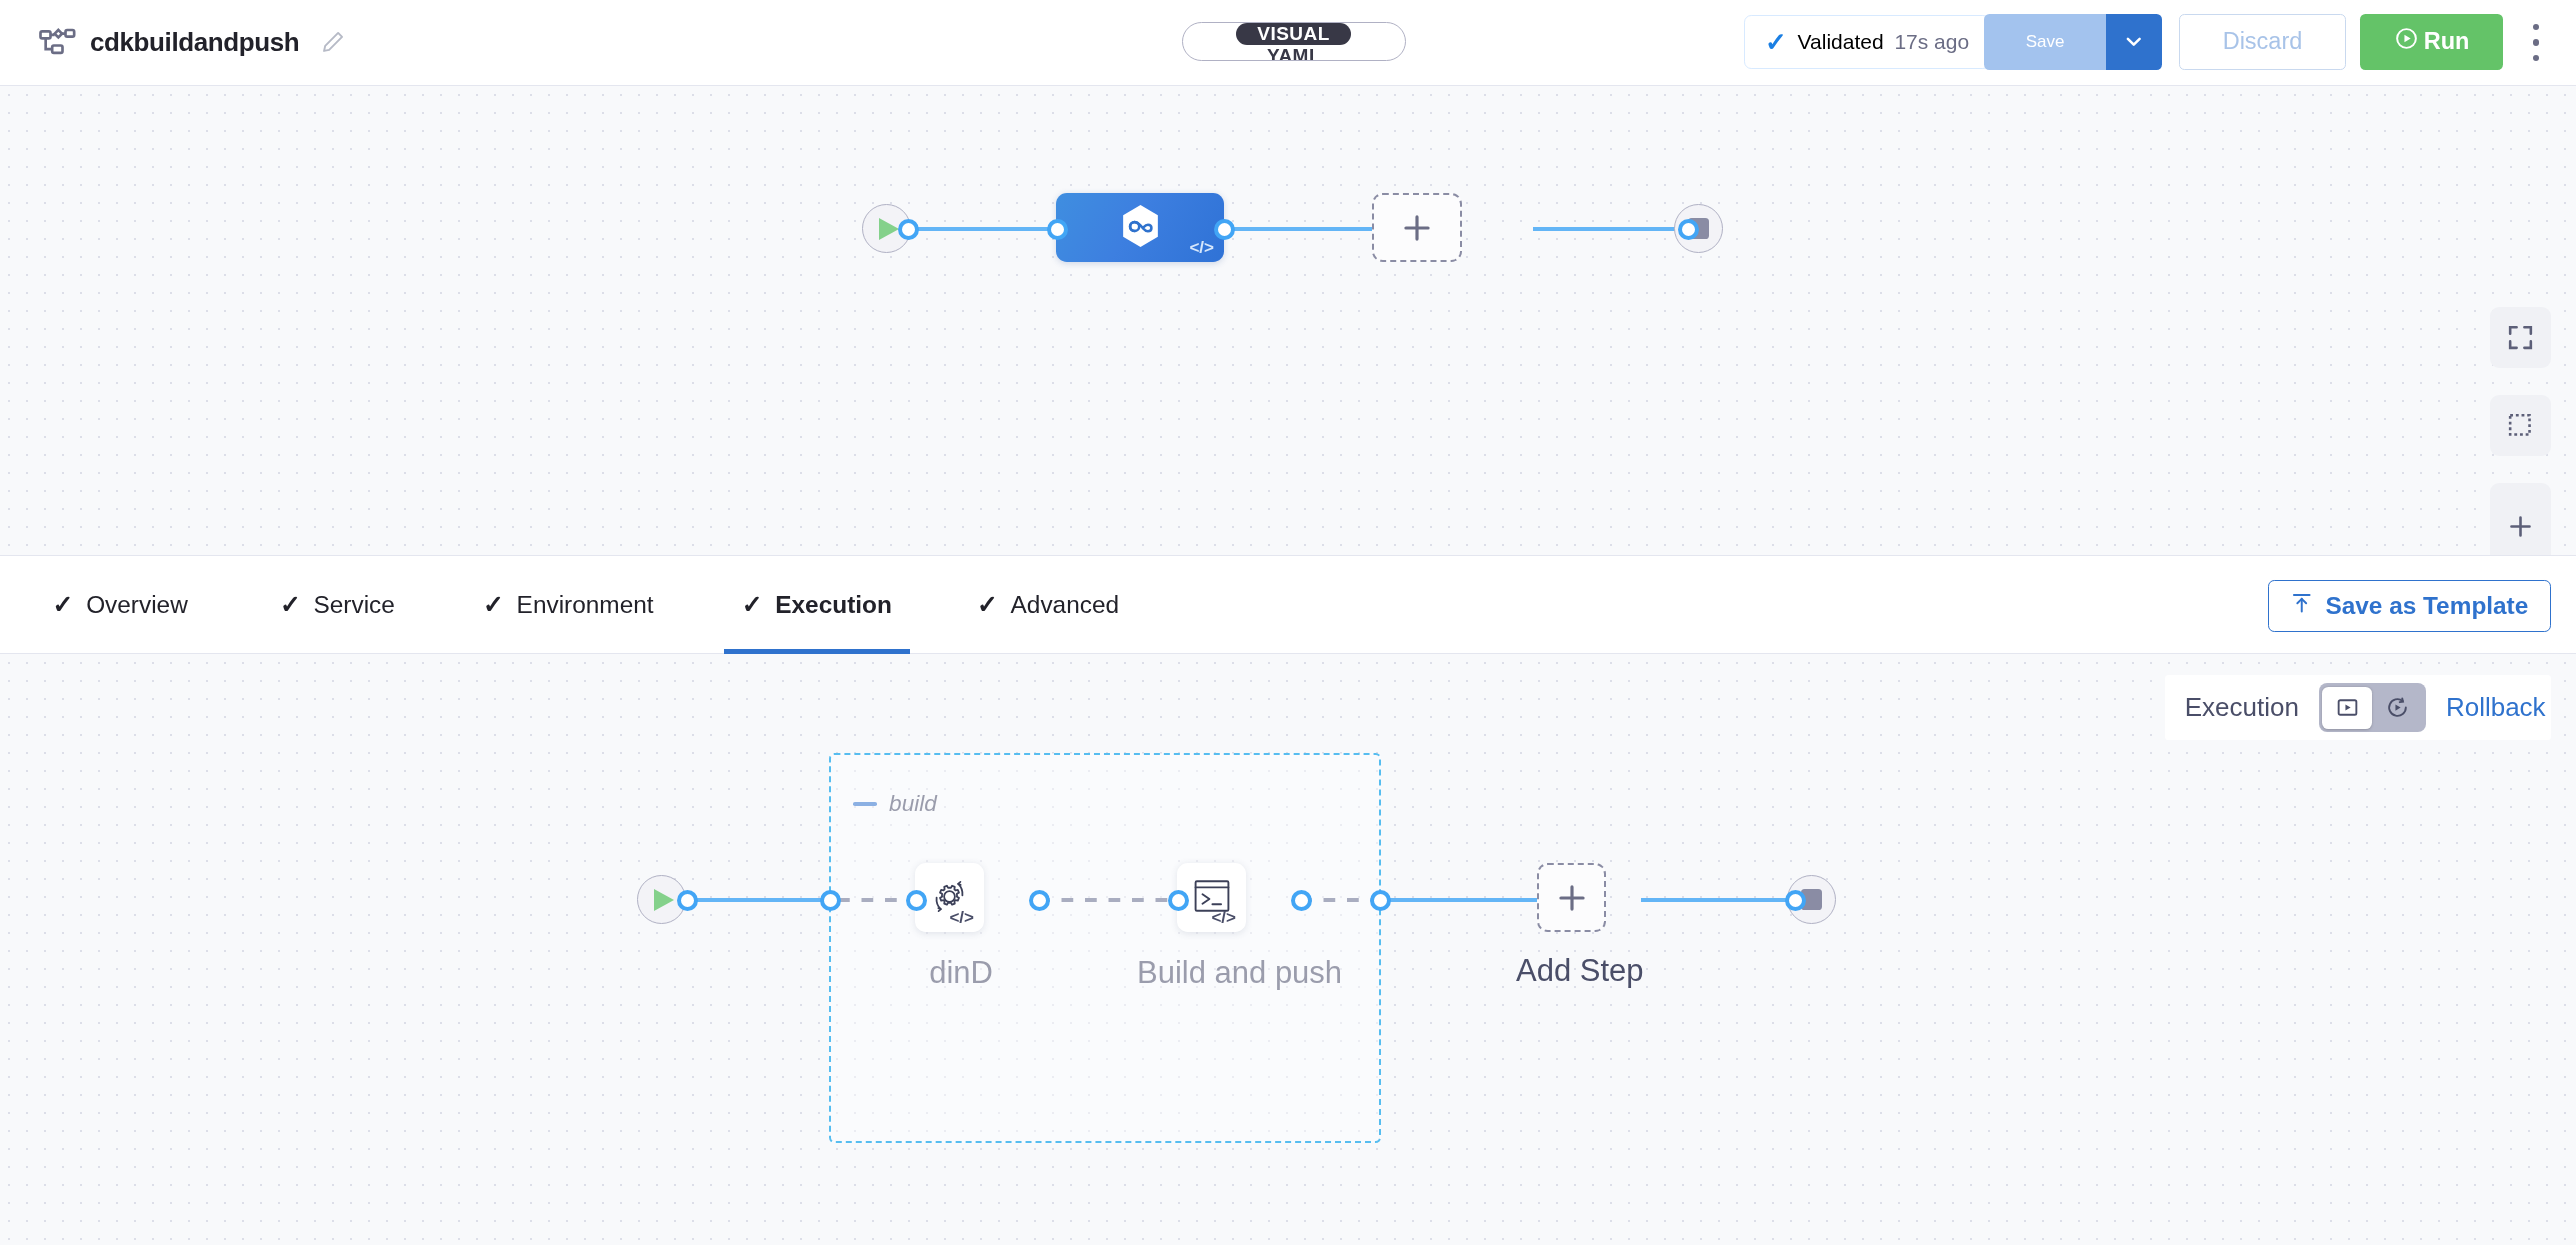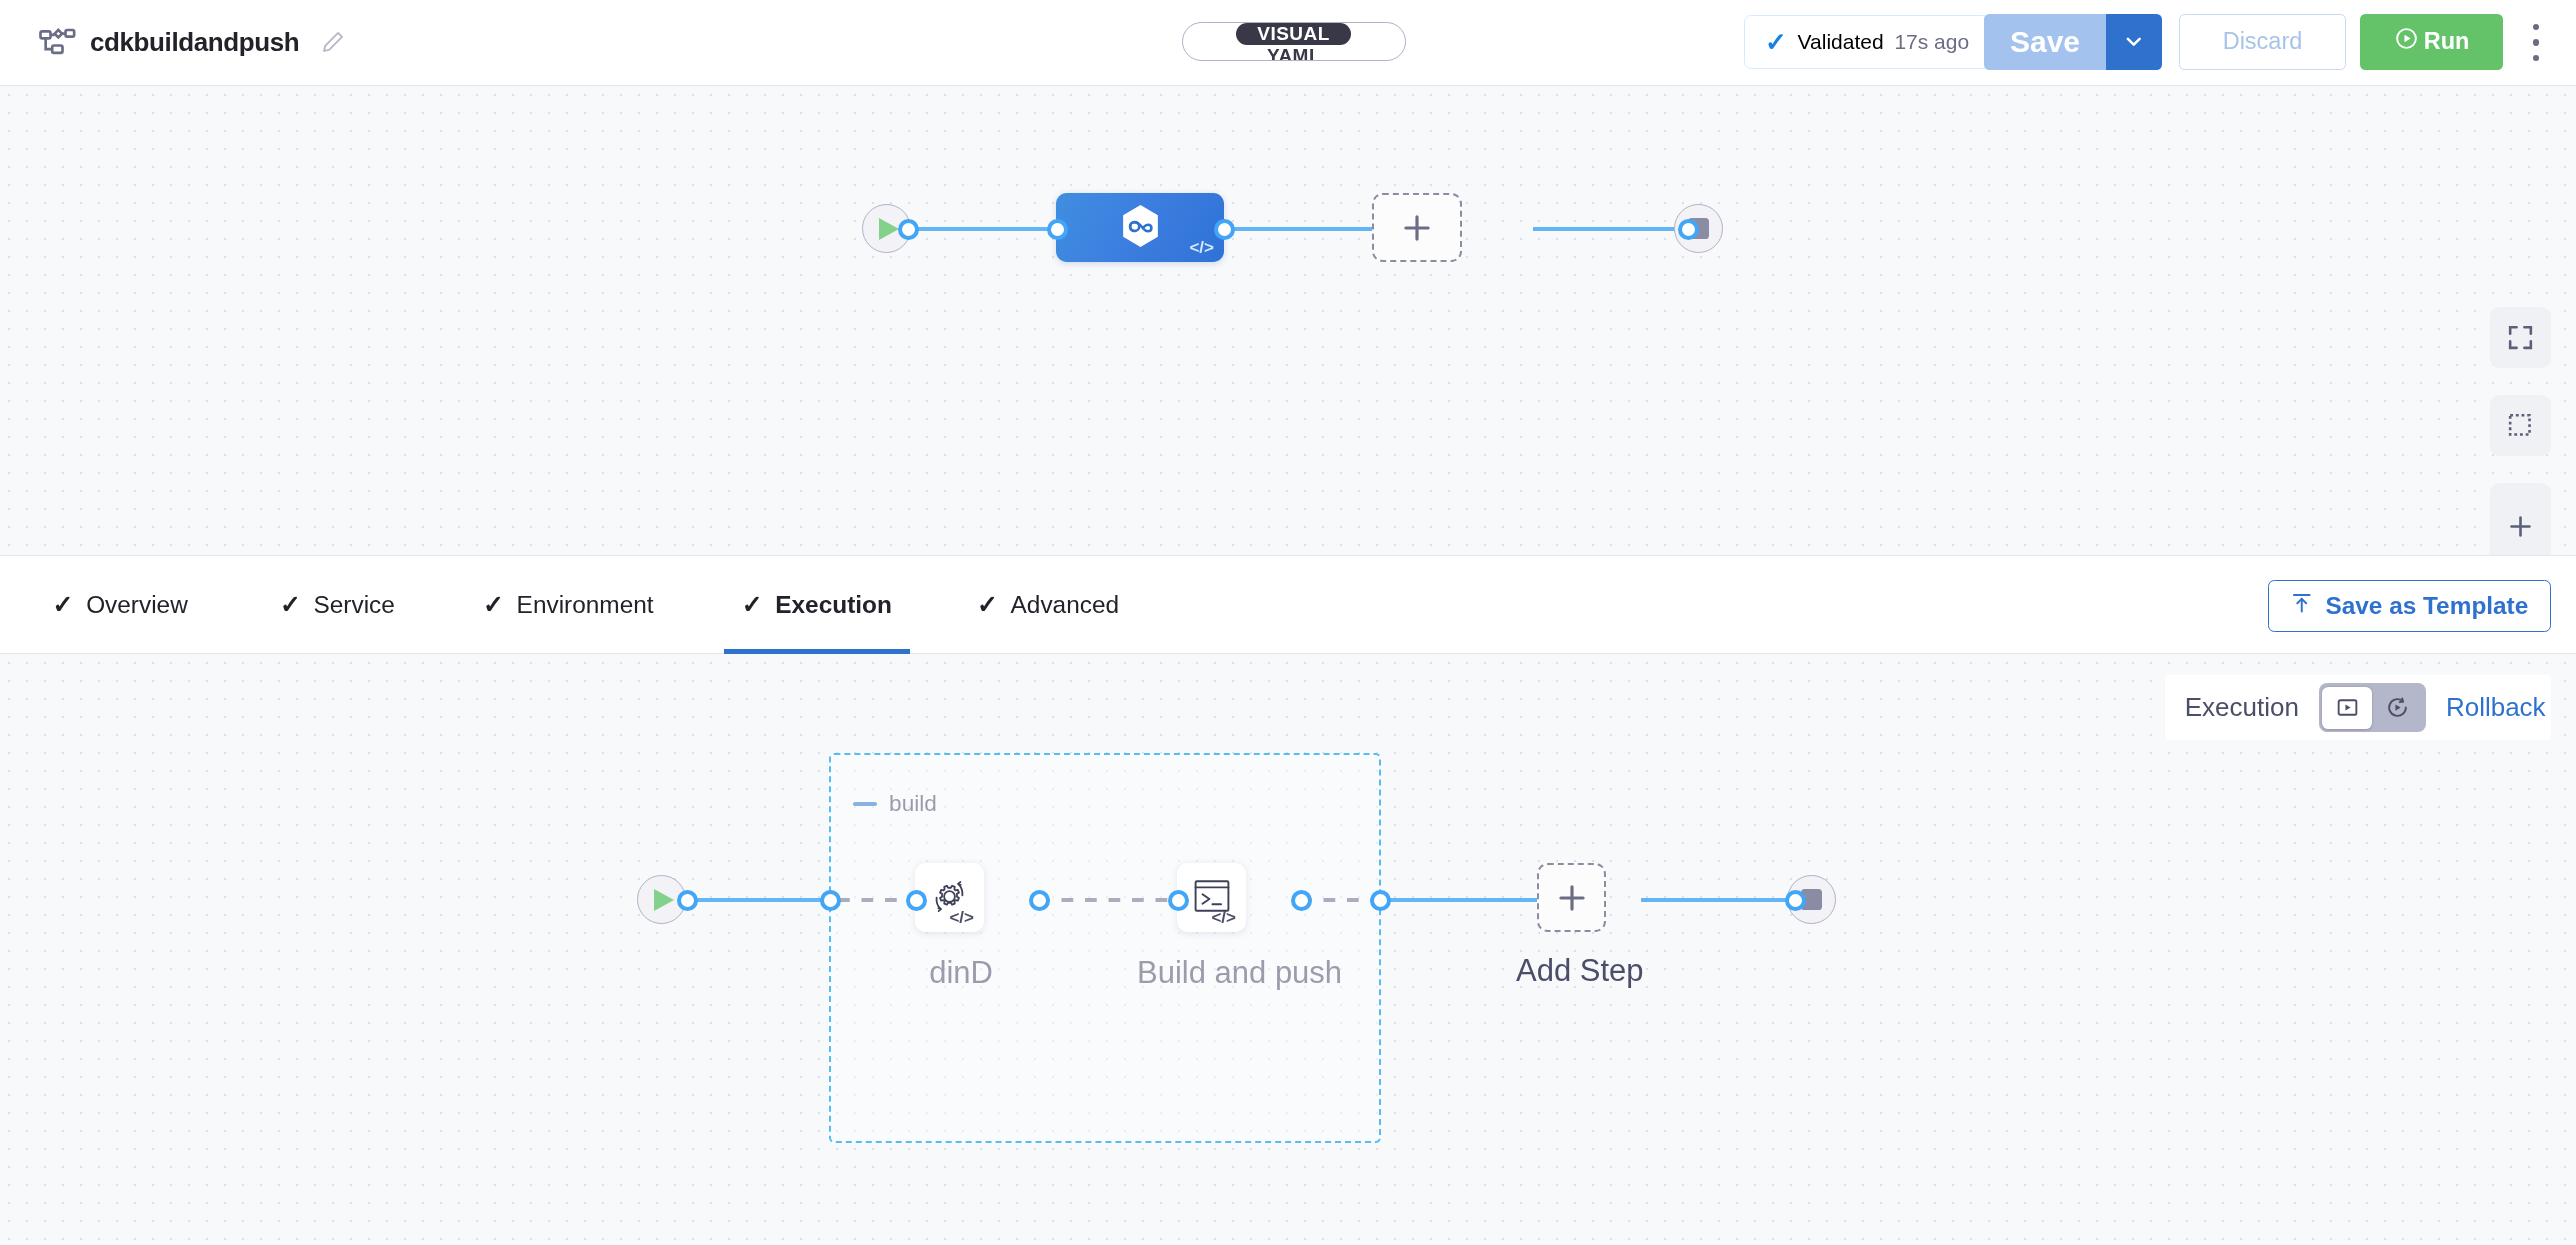--- a/index.html
+++ b/index.html
@@ -49,21 +49,21 @@
     border: 0.9px solid #d8eaff; border-radius: 7.2px;
     background: #ffffff;
     display: flex; align-items: center; gap: 10.8px;
     font-size: 21px;
   }
   .validated-chip .check { color: #1b7fe3; font-size: 26px; font-weight: 700; line-height: 1; }
   .validated-chip .vlabel { color: #000000; font-weight: 400; }
   .validated-chip .vtime { color: #6b6d85; }
 
   .save-group { position: absolute; left: 1984px; top: 13.5px; height: 56px; display: flex; border-radius: 5.4px; overflow: hidden; }
-  .save-btn { width: 122px; background: #a3c3ee; color: #ffffff; font-size: 30px; font-weight: 700;
+  .save-btn { width: 122px; background: #a3c3ee; color: #ffffff; font-size: 17px; font-weight: 400;
               display: flex; align-items: center; justify-content: center; }
   .save-caret { width: 56px; background: #2f72cd; color: #ffffff; display: flex; align-items: center; justify-content: center; }
 
   .discard-btn {
     position: absolute; left: 2179px; top: 13.5px;
     width: 167px; height: 56px;
     border: 0.9px solid #c9d9ef; border-radius: 5.4px; background: #ffffff;
     color: #a8c3e8; font-size: 23.5px; font-weight: 400;
     display: flex; align-items: center; justify-content: center;
   }
@@ -350,21 +350,21 @@
           <path d="M7.5 12.5 L12 8 l4.5 4.5"></path>
       </svg>
     </span>
     <span>Save as Template</span>
   </div>
 </div>
 
 <div class="canvas-bottom dotgrid">
 
   <div class="group-box" style="left:829px; top:99px; width:552px; height:390px;"></div>
-  <div class="group-head" style="left:853px; top:137px;">
+  <div class="group-head" style="left:853px; top:137px;font-style:italic;">
     <span class="group-minus"></span>
     <span class="group-name">build</span>
   </div>
 
   <div class="edge" style="left:686px; top:244px; width:149px;"></div>
   <div class="edge-dash" style="left:838px; top:244px; width:81px;"></div>
   <div class="edge-dash" style="left:1038px; top:244px; width:149px;"></div>
   <div class="edge-dash" style="left:1300px; top:244px; width:81px;"></div>
   <div class="edge" style="left:1379px; top:244px; width:158px;"></div>
   <div class="edge" style="left:1641px; top:244px; width:153px;"></div>

